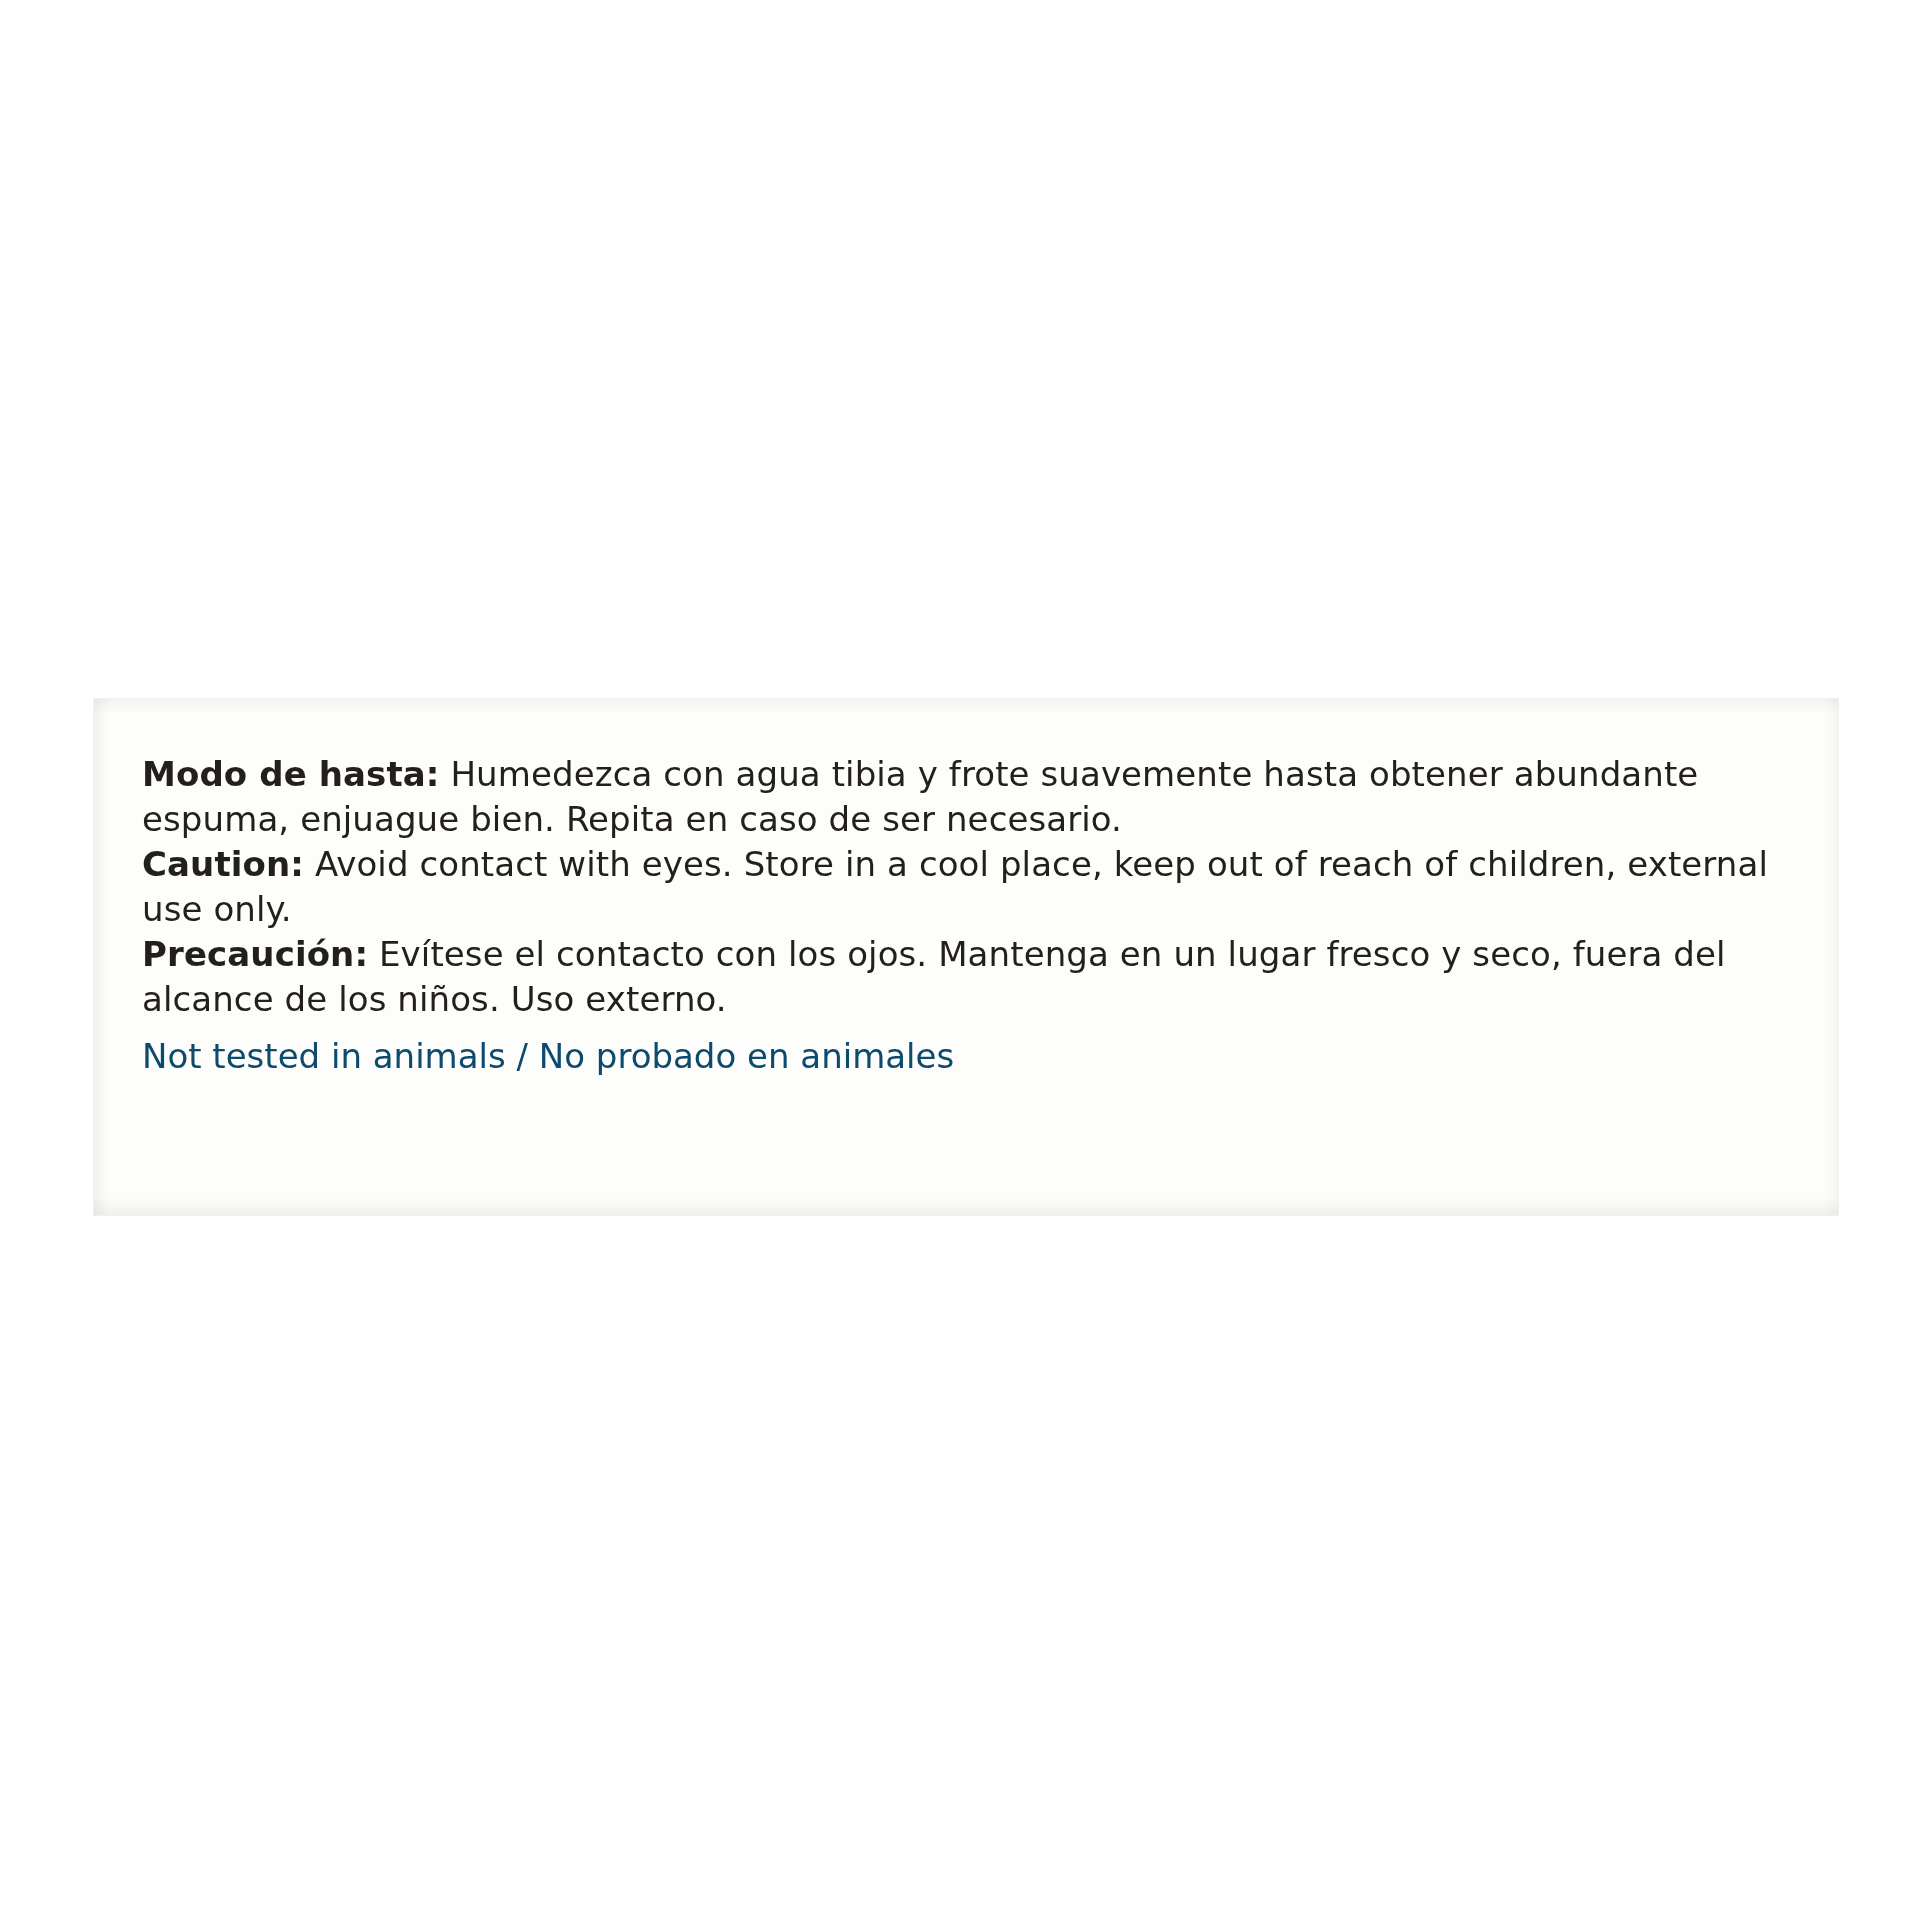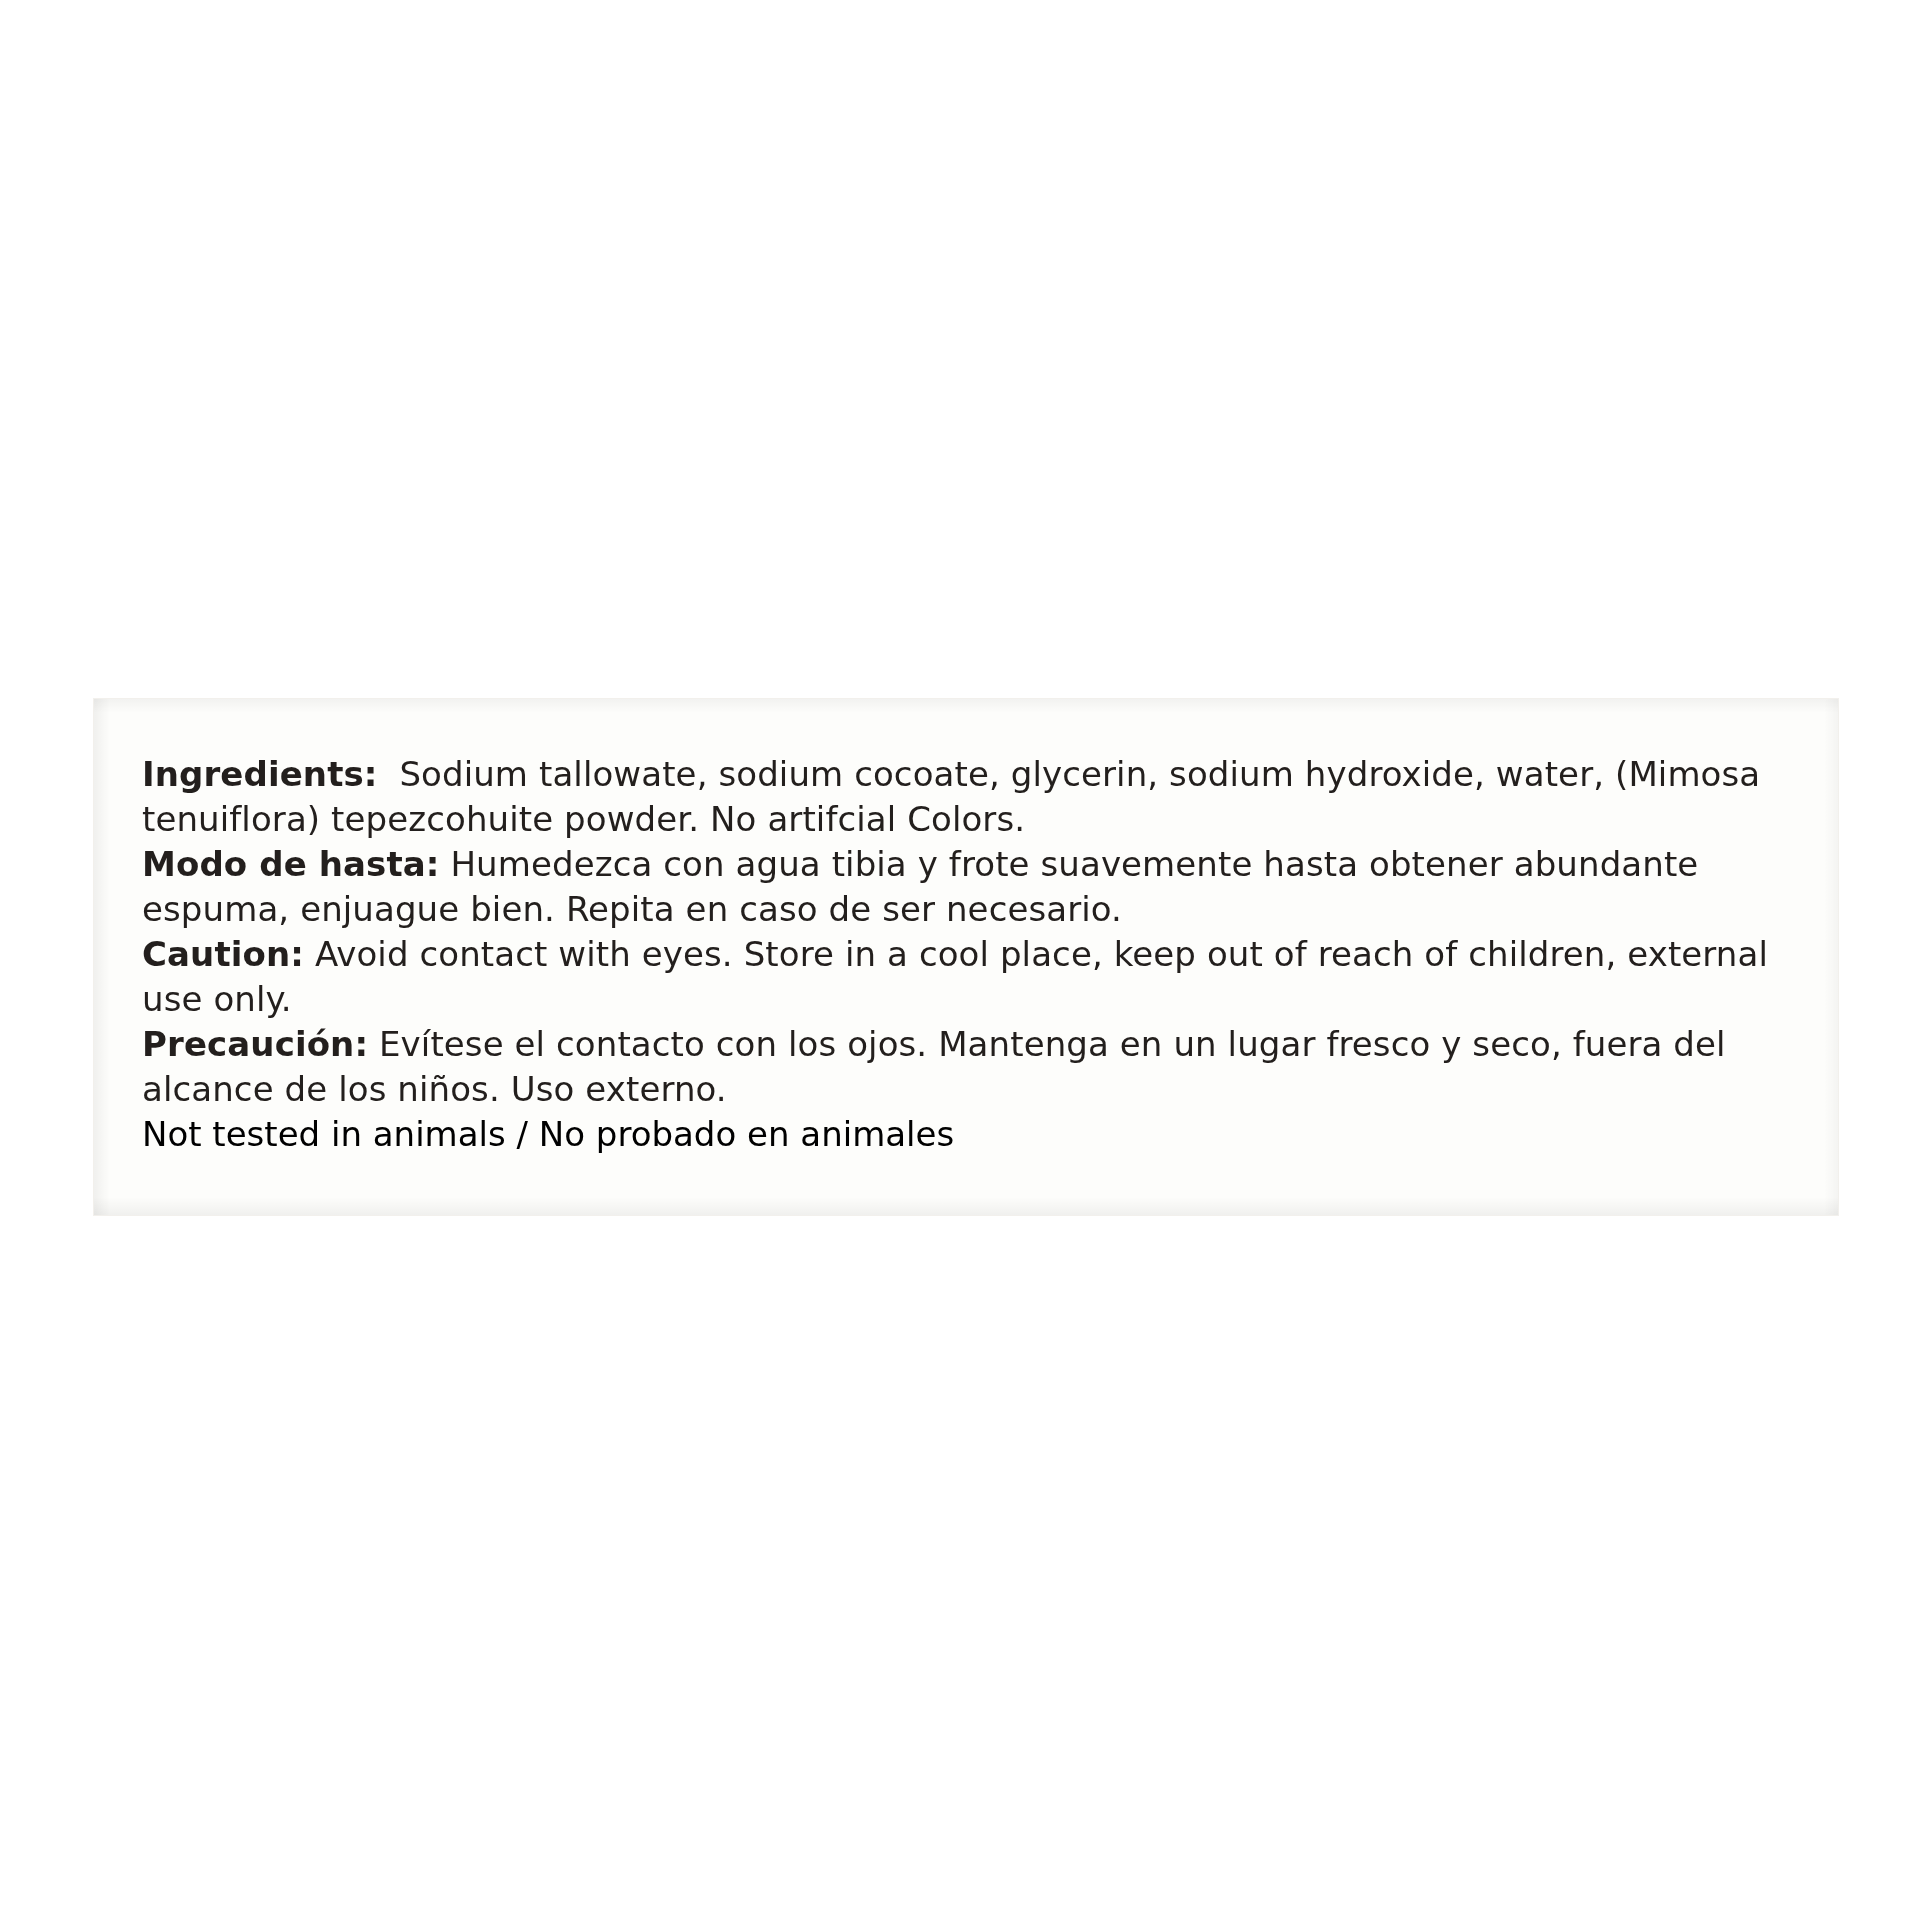--- a/index.html
+++ b/index.html
@@ -62,33 +62,33 @@
 
   .lead {
     font-weight: bold;
   }
 
   .body-text {
     font-weight: normal;
   }
 
   .footnote {
-    color: #000000;
+    color: #0c4a6e;
     font-size: 34px;
     line-height: 45px;
     font-weight: normal;
+    margin-top: 12px;
   }
 </style>
 </head>
 <body>
 
 <div id="package-panel">
   <div id="label-text">
 
-    <p class="line para"><span class="lead">Ingredients:</span><span class="body-text">  Sodium tallowate, sodium cocoate, glycerin, sodium hydroxide, water, (Mimosa tenuiflora) tepezcohuite powder. No artifcial Colors.</span></p>
 
 
 
     <p class="line para"><span class="lead">Modo de hasta:</span><span class="body-text"> Humedezca con agua tibia y frote suavemente hasta obtener abundante espuma, enjuague bien. Repita en caso de ser necesario.</span></p>
 
     <p class="line para"><span class="lead">Caution:</span><span class="body-text"> Avoid contact with eyes. Store in a cool place, keep out of reach of children, external use only.</span></p>
 
     <p class="line para"><span class="lead">Precaución:</span><span class="body-text"> Evítese el contacto con los ojos. Mantenga en un lugar fresco y seco, fuera del alcance de los niños. Uso externo.</span></p>
 
     <p class="footnote para">Not  tested in animals / No probado en animales</p>

